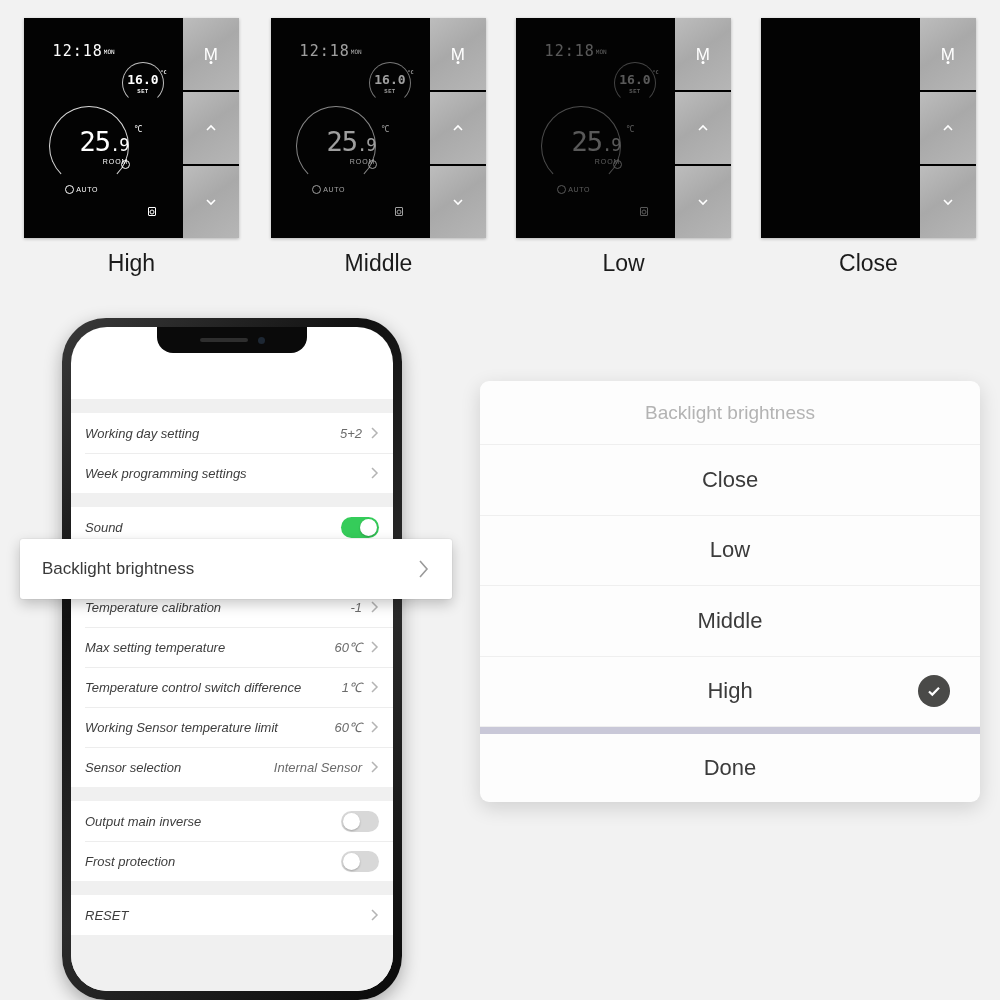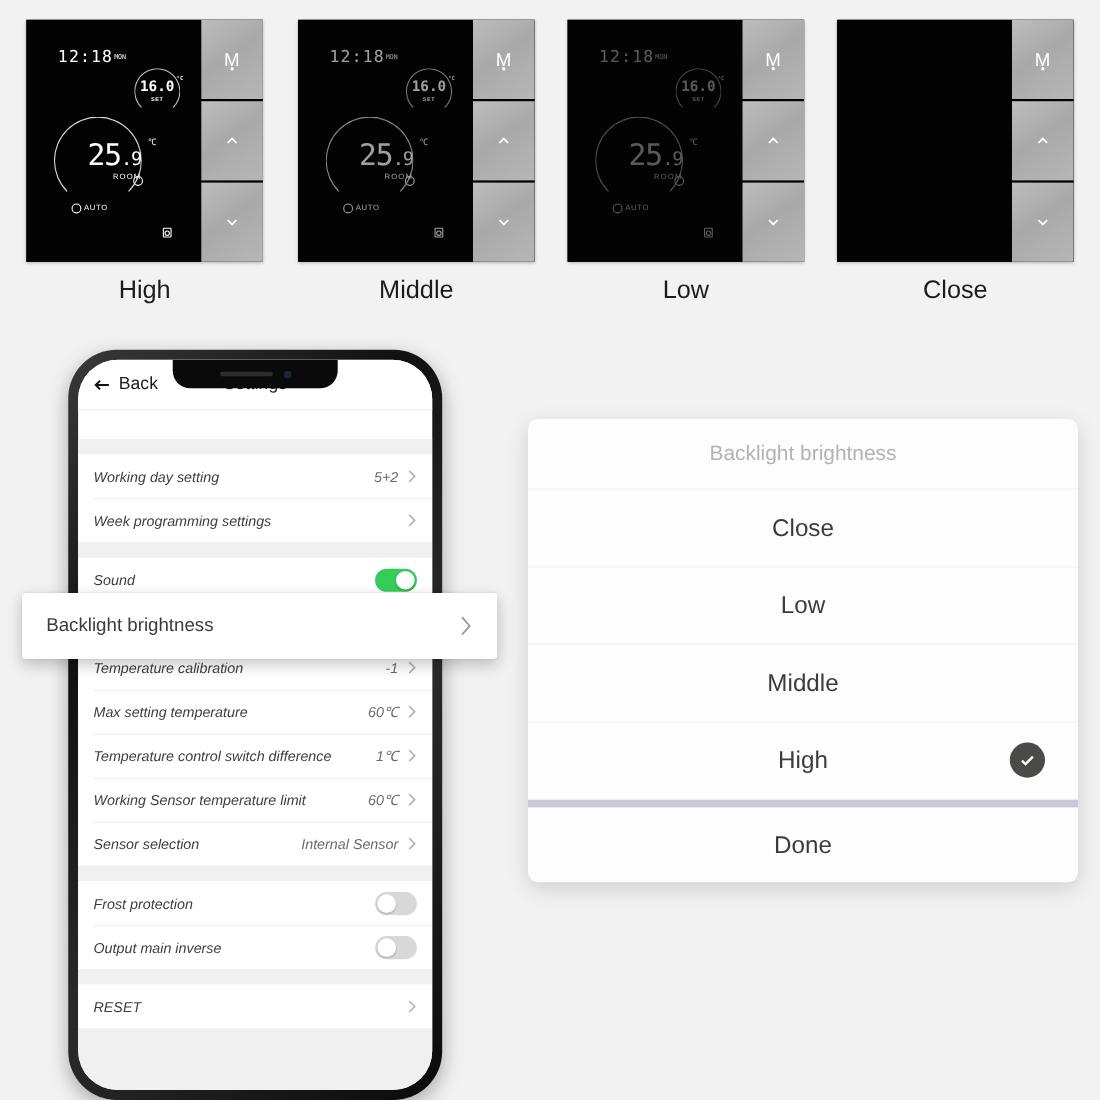--- a/index.html
+++ b/index.html
@@ -408,29 +408,20 @@
     </div>
   </div>
 
   <div class="phone-wrap">
     <div class="phone-frame">
       <div class="phone-screen">
         <div class="notch">
           <span class="speaker"></span>
           <span class="cam"></span>
         </div>
-        <div class="navbar">
-          <div class="nav-back">
-            <svg class="nav-arrow" viewBox="0 0 16 14">
-                <path d="M14 7 H2 M6 3 L2 7 L6 11"></path>
-              </svg>
-            <span>Back</span>
-          </div>
-          <div class="nav-title">Settings</div>
-        </div>
 
         <div class="list-scroll">
           <div class="gap"></div>
 
           <div class="group">
             <div class="row">
               <span class="rl">Working day setting</span>
               <span class="rv">5+2</span>
               <svg class="caret" viewBox="0 0 9 14">
                   <path d="M2 2 L7 7 L2 12"></path>
@@ -494,27 +485,27 @@
               <svg class="caret" viewBox="0 0 9 14">
                   <path d="M2 2 L7 7 L2 12"></path>
                 </svg>
             </div>
           </div>
 
           <div class="gap"></div>
 
           <div class="group">
             <div class="row">
-              <span class="rl">Frost protection</span>
+              <span class="rl">Output main inverse</span>
               <span class="toggle">
                   <i></i>
                 </span>
             </div>
             <div class="row">
-              <span class="rl">Output main inverse</span>
+              <span class="rl">Frost protection</span>
               <span class="toggle">
                   <i></i>
                 </span>
             </div>
           </div>
 
           <div class="gap"></div>
 
           <div class="group">
             <div class="row">

